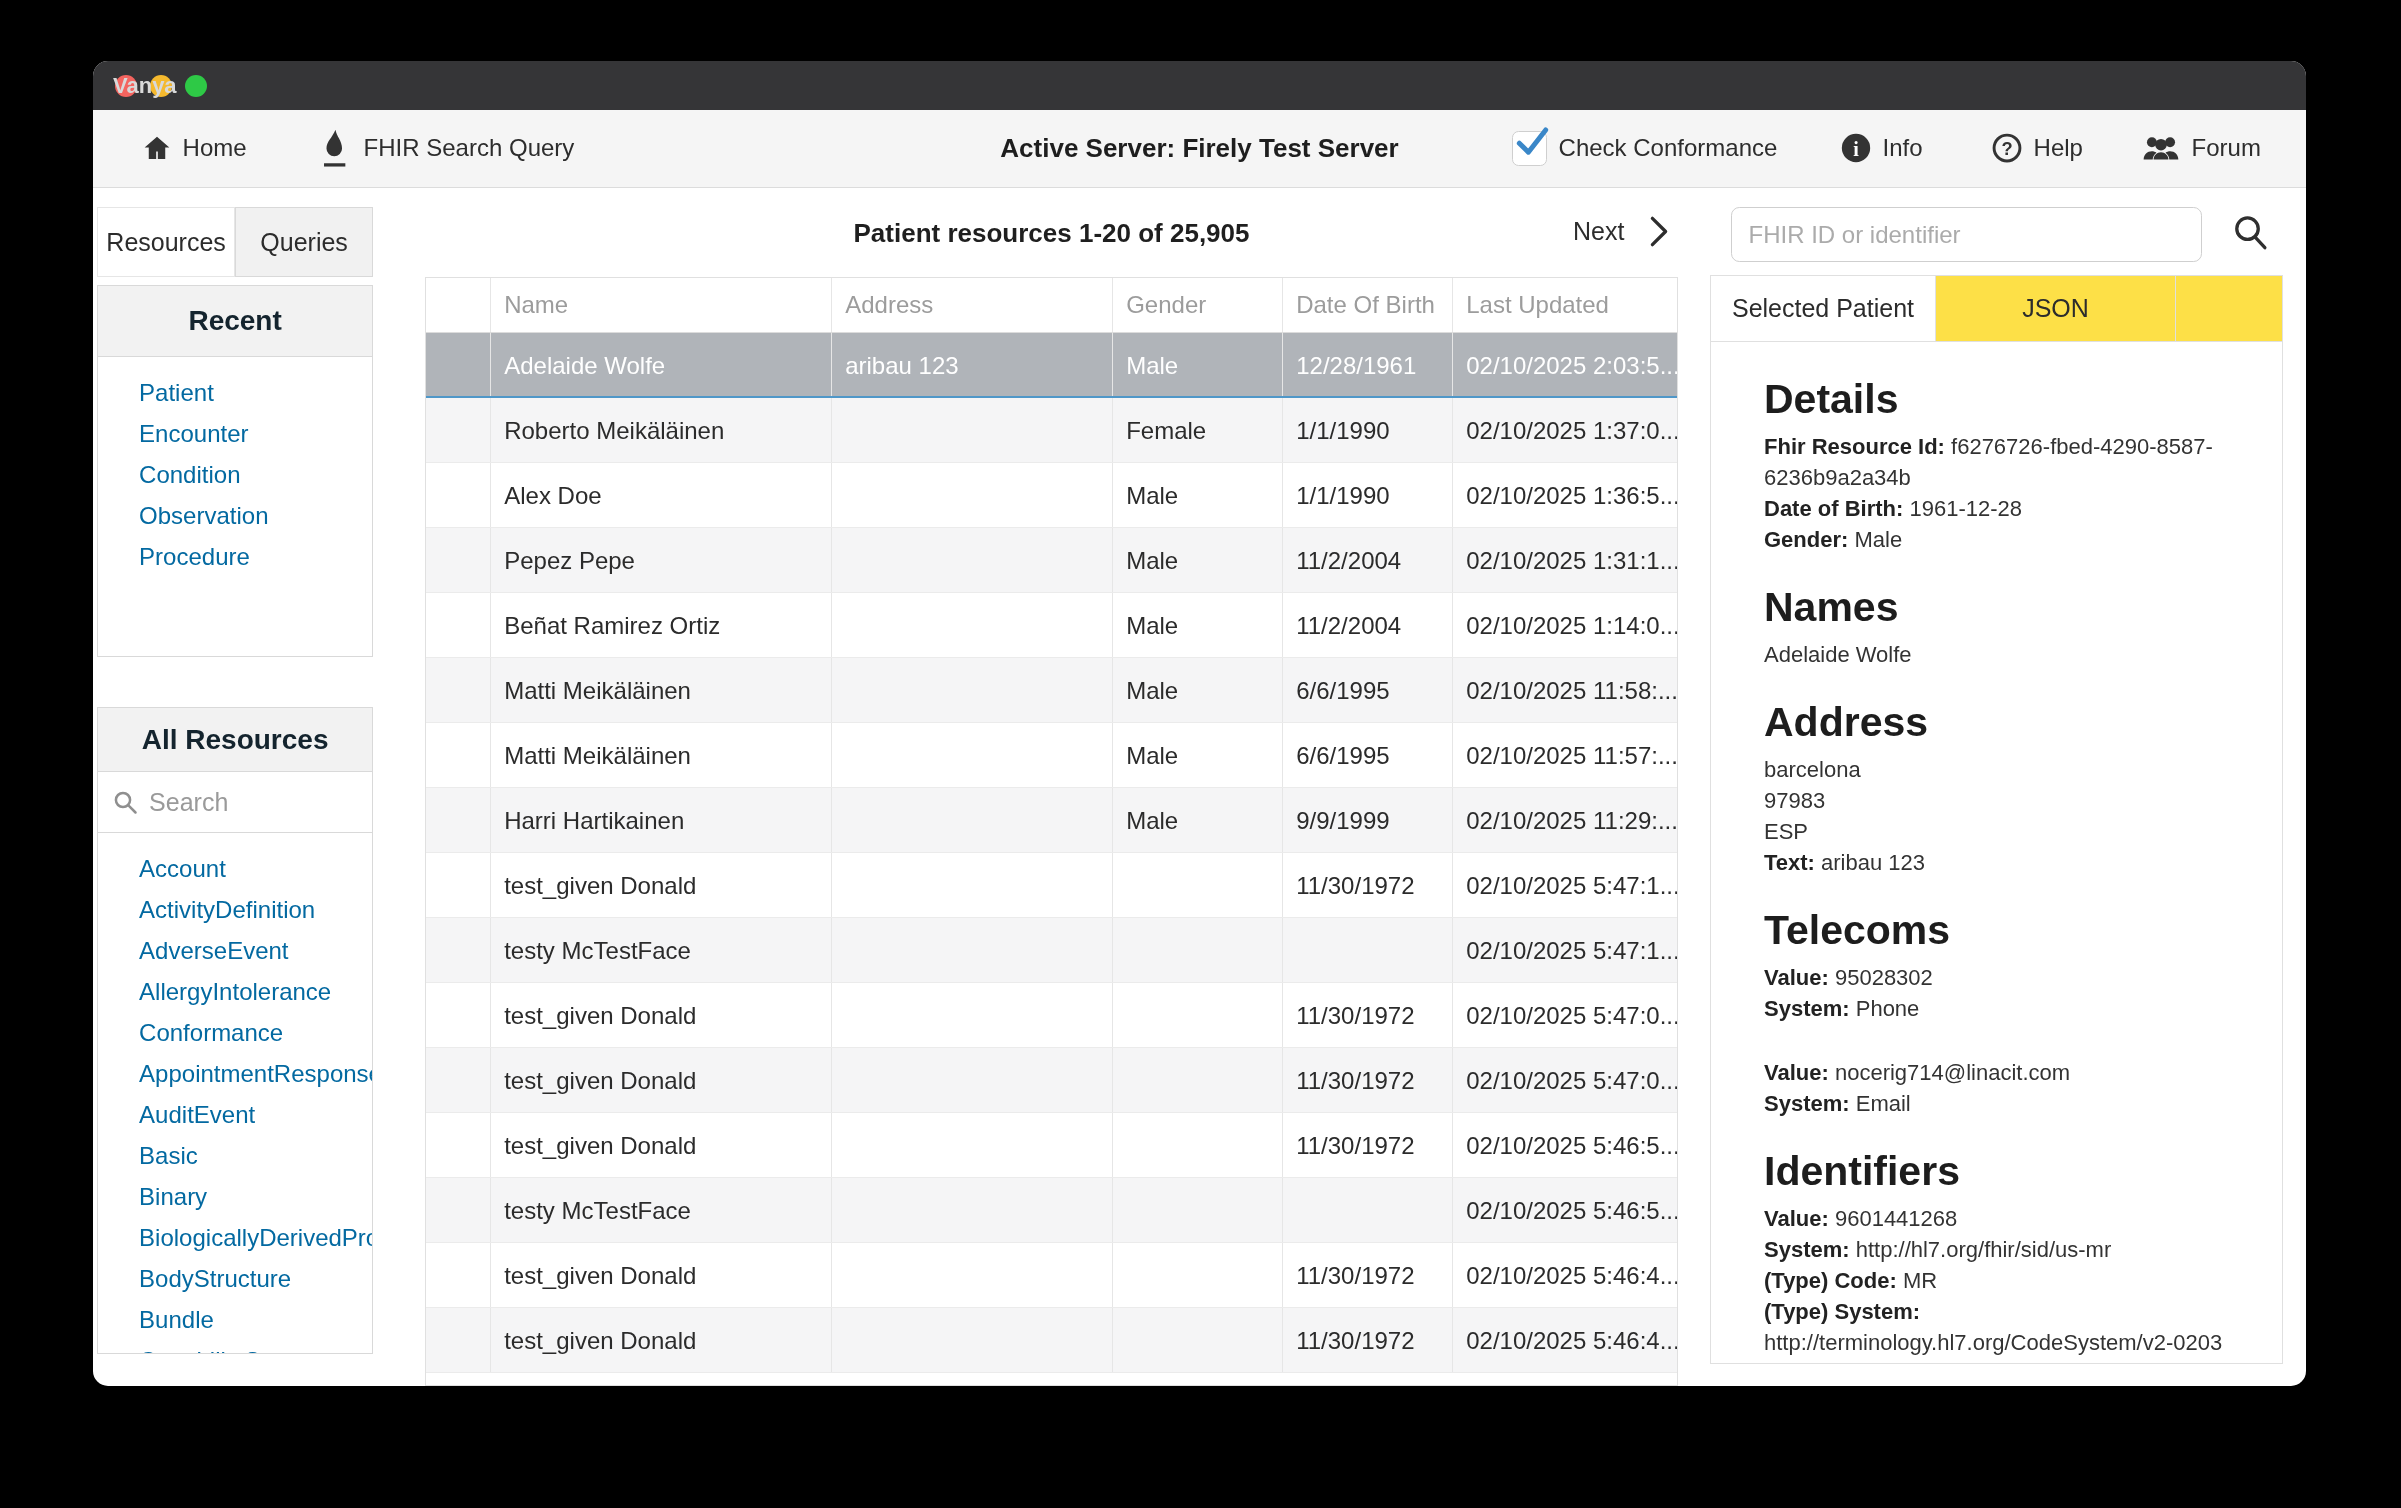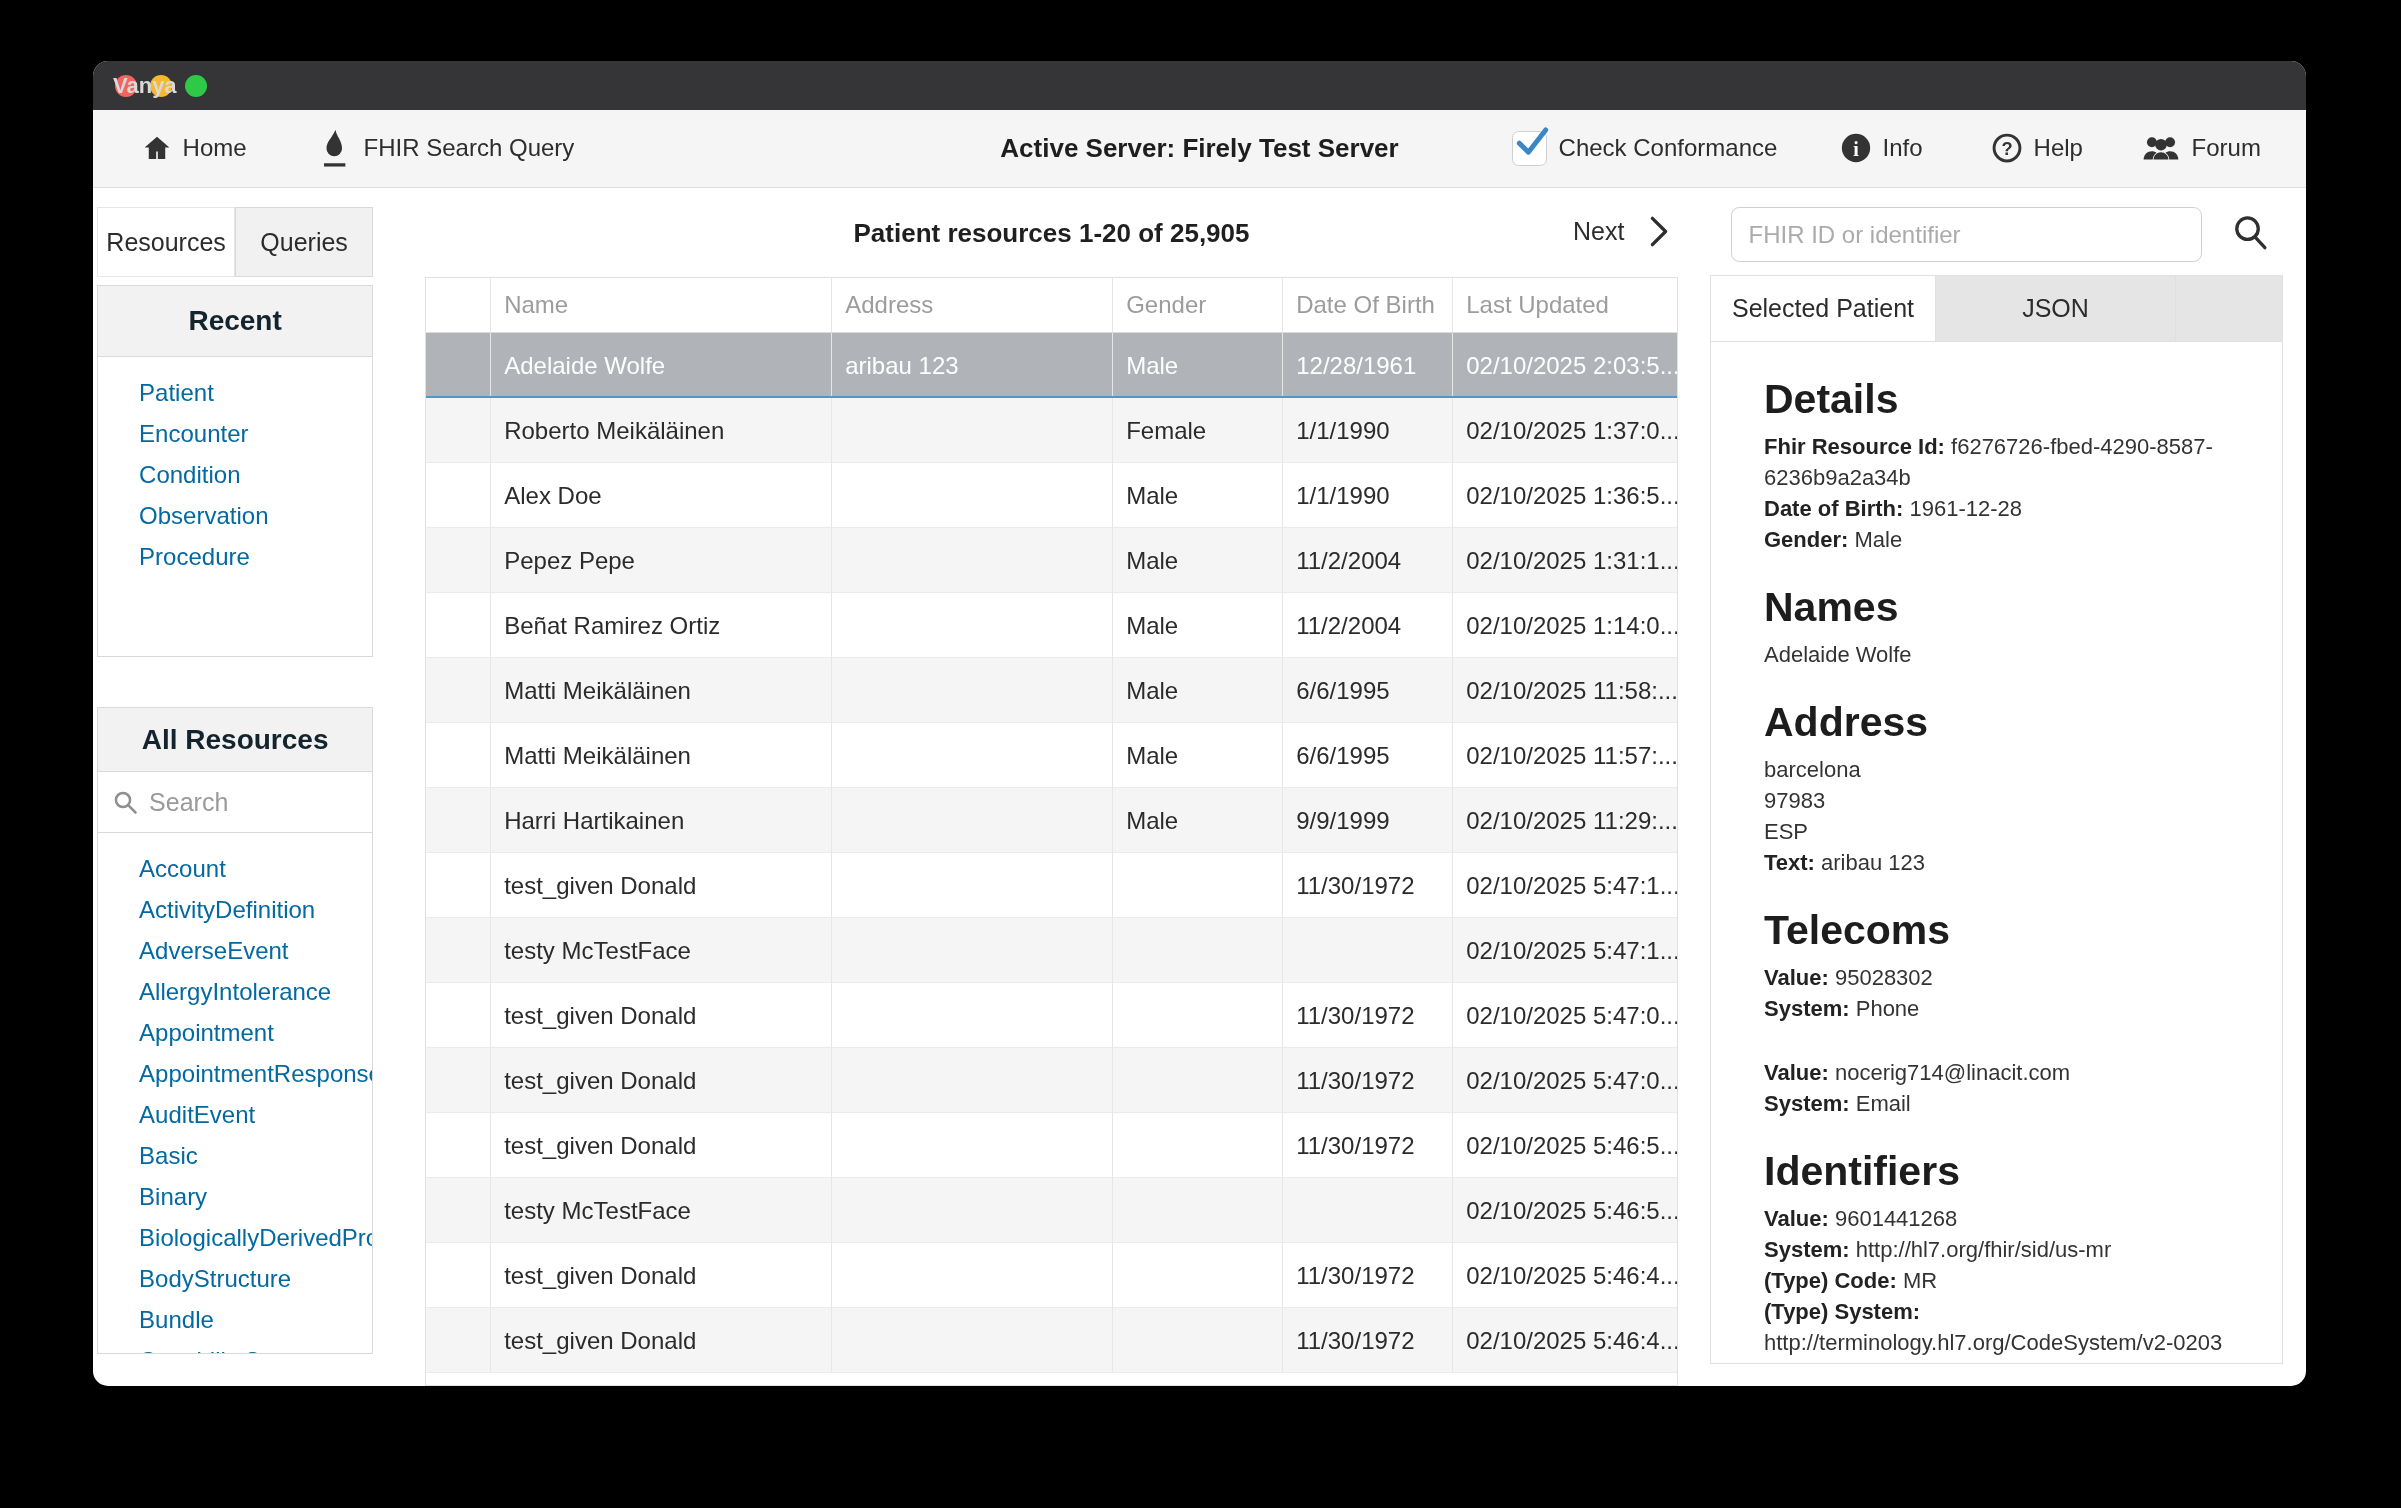--- a/index.html
+++ b/index.html
@@ -68,21 +68,21 @@
   .row{height:65px;border-bottom:0.8px solid #ebebeb;box-sizing:border-box;}
   .row .cell{line-height:65px;color:#2b2b2b;font-size:24px;}
   .cell{padding-left:13.2px;white-space:nowrap;overflow:hidden;border-right:0.8px solid #e6e6e6;box-sizing:border-box;}
   .cell:last-child{border-right:none;}
   .tbody .row:nth-of-type(even){background:#f5f5f6;}
   .tbody .row.sel{background:var(--selected-row-bg,#b0b4b9);border-bottom:2.5px solid var(--selected-row-border,#4f97c8);}
   .tbody .row.sel .cell{color:#fff;}
   
   .panel-card{position:absolute;left:1617px;top:214px;width:573px;height:1089px;background:#fff;
     border:0.8px solid #e0e0e0;box-sizing:border-box;overflow:hidden;}
-  .ptabs{display:flex;height:66px;background:#e5e5e5;border-bottom:0.8px solid #e0e0e0;box-sizing:border-box;text-align:right;}
+  .ptabs{display:flex;height:66px;background:#fde047;border-bottom:0.8px solid #e0e0e0;box-sizing:border-box;text-align:right;}
   .ptab{display:flex;align-items:center;justify-content:center;font-size:25px;color:#2c2c2c;
     border-right:0.8px solid #e0e0e0;box-sizing:border-box;height:100%;}
   .ptab:nth-of-type(1){width:225px;}
   .ptab:nth-of-type(2){width:240px;}
   .ptab.active{background:#fff;}
   .panel-body{padding:8.3px 13.2px 0 53px;font-size:22px;color:#333;line-height:31px;}
   .phead{font-size:41px;font-weight:bold;color:#1d1d1d;margin:36px 0 15px 0;line-height:33px;}
   .phead:first-child{margin-top:33px;}
   .pline b{color:#222;}
   .tele-entry{margin-bottom:33px;}
@@ -191,21 +191,21 @@
           </svg>
       </span>
       <input placeholder="Search" style="">
     </div>
     <div class="side-list">
 
     <div class="sli">Account</div>
         <div class="sli">ActivityDefinition</div>
         <div class="sli">AdverseEvent</div>
         <div class="sli">AllergyIntolerance</div>
-        <div class="sli">Appointment</div>
+        <div class="sli">Conformance</div>
         <div class="sli">AppointmentResponse</div>
         <div class="sli">AuditEvent</div>
         <div class="sli">Basic</div>
         <div class="sli">Binary</div>
         <div class="sli">BiologicallyDerivedProduct</div>
         <div class="sli">BodyStructure</div>
         <div class="sli">Bundle</div>
         <div class="sli">CapabilityStatement</div>
       </div>
   </div>

